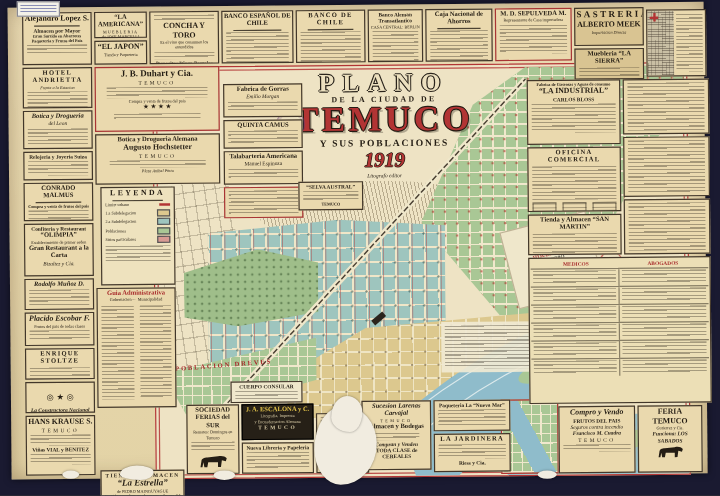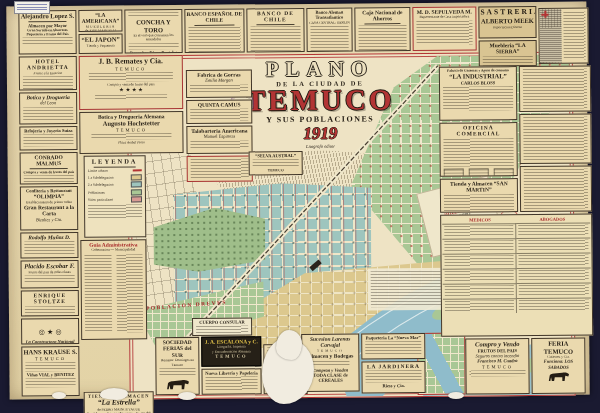--- a/index.html
+++ b/index.html
@@ -310,21 +310,21 @@
     </div>
     <div class="ad" style="left:12px;top:340px;width:58px;height:50px;">
       <div class="at f6">HANS KRAUSE S.</div>
       <div class="f4 ls2">TEMUCO</div>
       <div class="str" style="height:9px;"></div>
       <div class="at f4">Viñas VIAL y BENITEZ</div>
       <div class="str" style="height:9px;"></div>
     </div>
 
     <div class="ad redbd" style="left:72px;top:50px;width:104px;height:54px;">
-      <div class="at f7">J. B. Remates y Cia.</div>
+      <div class="at f7">J. B. Duhart y Cia.</div>
       <div class="f4 ls2">TEMUCO</div>
       <div class="str" style="height:9px;margin:1px 8px;"></div>
       <div class="f3">Compra y venta de frutos del pais</div>
       <div class="f5">★ ★ ★ ★</div>
       <div class="str" style="height:5px;margin:1px 14px;"></div>
     </div>
     <div class="ad" style="left:72px;top:106px;width:104px;height:42px;">
       <div class="at f5">Botica y Drogueria Alemana</div>
       <div class="at f6">Augusto Hochstetter</div>
       <div class="f4 ls2">TEMUCO</div>

